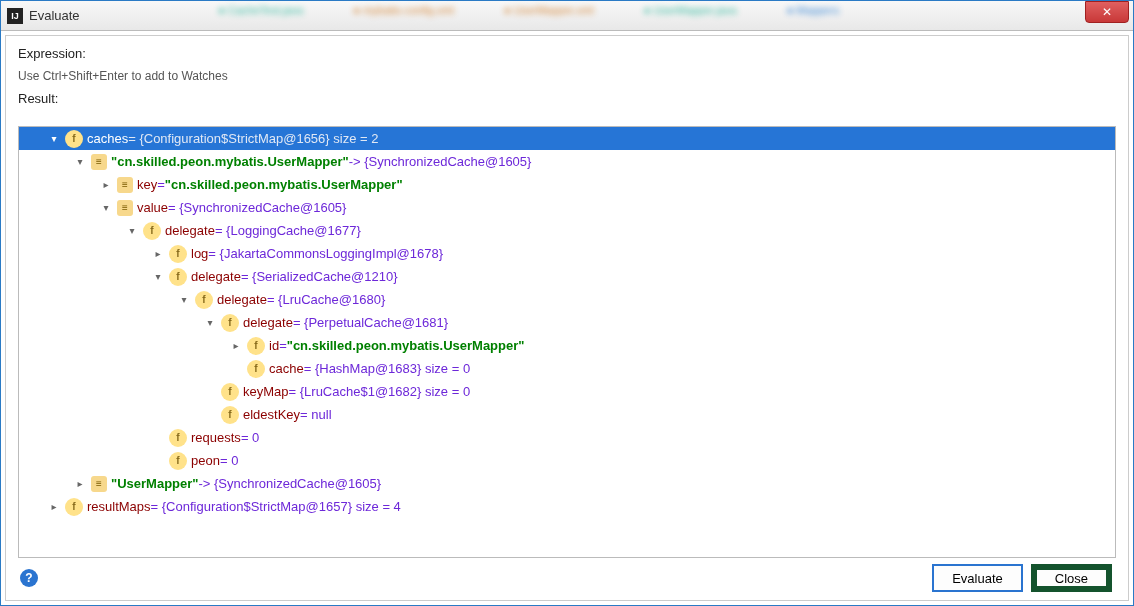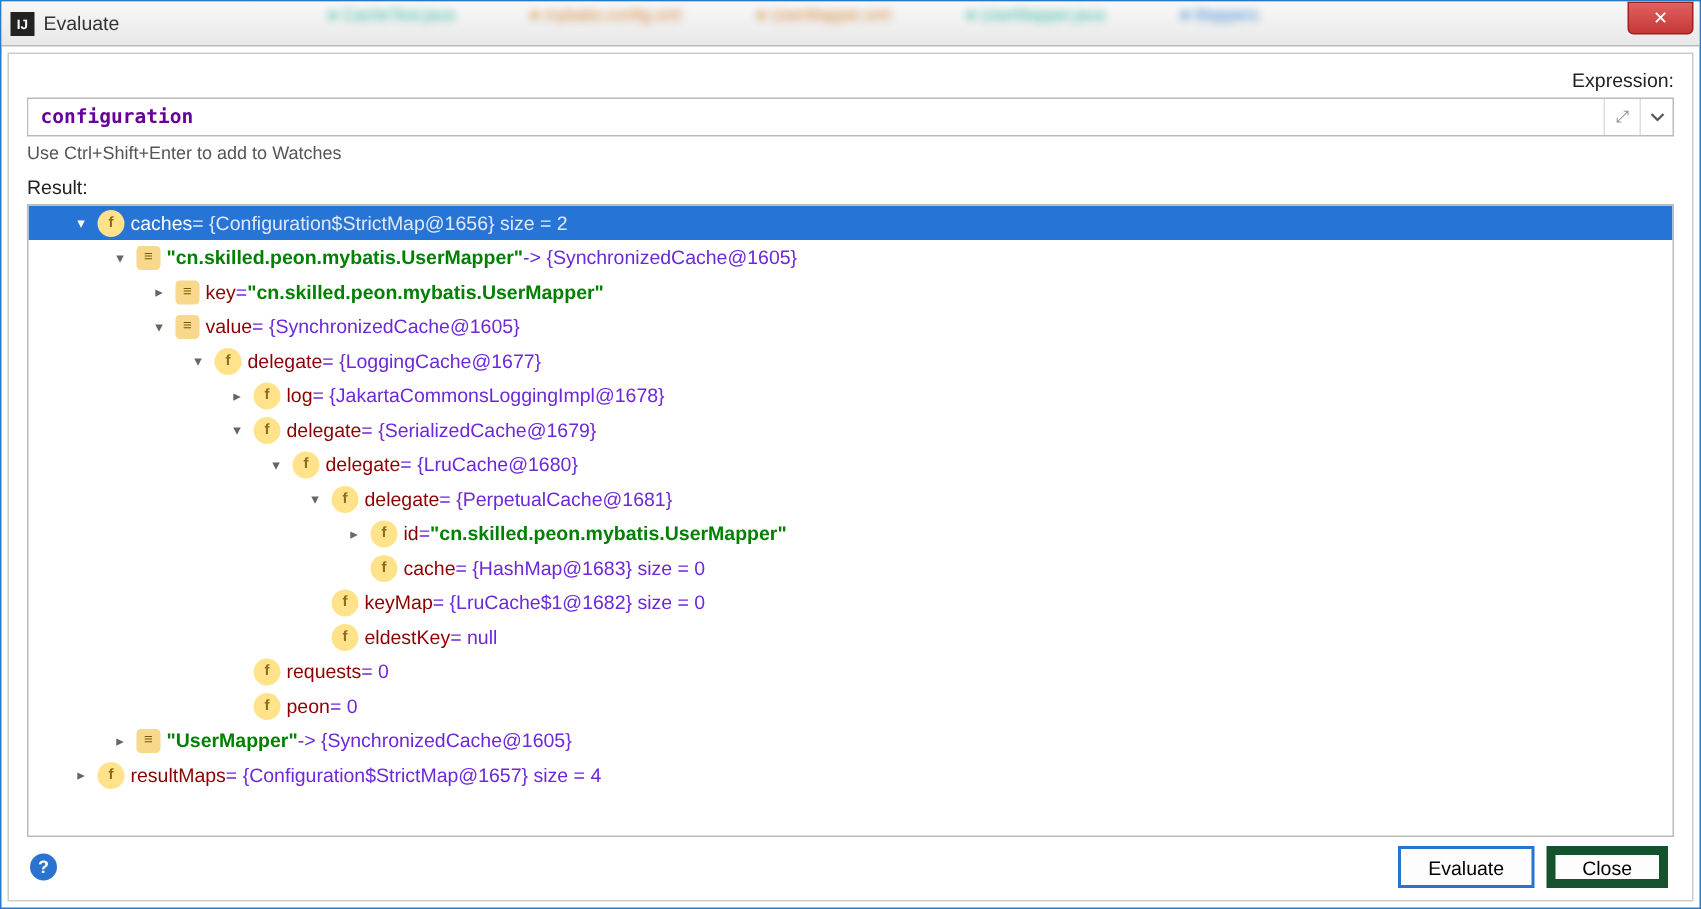--- a/index.html
+++ b/index.html
@@ -5,27 +5,27 @@
 * { box-sizing: border-box; margin: 0; padding: 0; }
 body { font-family: "Segoe UI", Arial, sans-serif; font-size: 13px; background: #fff; width: 1134px; height: 606px; overflow: hidden; border: 1px solid #2a7ac5; display: flex; flex-direction: column; }
 .titlebar { height: 30px; background: linear-gradient(#f8f8f8,#e8e8e8); display: flex; align-items: center; padding-left: 6px; border-bottom: 1px solid #bbb; }
 .titlebar .icon { width: 16px; height: 16px; background:#222; color:#fff; font-size:9px; font-weight:bold; display:inline-flex;align-items:center;justify-content:center; margin-right:6px;}
 .titlebar .title { flex:1; font-size:13px; color:#333; }
 .titlebar .tabs-blur { flex:5; height:24px; overflow:hidden; filter: blur(3px); opacity:0.8; display:flex; gap:50px; padding:0 20px;}
 .tabs-blur span { font-size:11px; white-space:nowrap; }
 .tabs-blur .g{color:#0a8;} .tabs-blur .o{color:#c60;} .tabs-blur .b{color:#06c;}
 .close-btn { width:44px; height:22px; background: linear-gradient(#e06060,#c83838); border:1px solid #a02020; border-radius:0 0 4px 4px; margin-right:4px; margin-top:-8px; display:flex;align-items:center;justify-content:center; color:#fff; font-size:12px;}
 .panel { flex:1; padding: 10px 12px 8px 12px; display:flex; flex-direction:column; background:#fff; border:1px solid #ccc; margin:4px; }
-.expr-label { font-size:13px; padding-bottom:4px; color:#222;text-align:right; }
+.expr-label { font-size:13px; padding-bottom:4px; color:#222; }
 .expr-row { display:flex; align-items:stretch; border:1px solid #bbb; height:26px; }
 .expr-input { flex:1; border:none; outline:none; padding:4px 8px; font-family: Consolas, monospace; font-size:13px; color:#660099; font-weight:bold; }
 .expr-expand { width:24px; border-left:1px solid #ddd; display:flex;align-items:center;justify-content:center; color:#888; font-size:11px;}
 .expr-dd { width:22px; border-left:1px solid #ddd; display:flex;align-items:center;justify-content:center; color:#555;}
 .hint { font-size:12px; color:#555; padding:4px 2px 8px 0; }
-.result-label { font-size:13px; padding-bottom:4px; color:#222; }
+.result-label { font-size:13px; padding-bottom:20px; color:#222; }
 .tree-wrap { flex:1; border:1px solid #bbb; overflow:auto; background:#fff; position:relative; }
 .tree-wrap::-webkit-scrollbar { width:14px; }
 .tree-wrap::-webkit-scrollbar-track { background:#f0f0f0; }
 .tree-wrap::-webkit-scrollbar-thumb { background:#c0c0c0; border:1px solid #a0a0a0; }
 .row { display:flex; align-items:center; height:23px; white-space:nowrap; }
 .row.sel { background:#2675d6; color:#fff; }
 .arrow { width:14px; display:inline-flex; justify-content:center; color:#666; font-size:10px; cursor:pointer; }
 .row.sel .arrow { color:#fff; }
 .noarrow { width:14px; display:inline-block; }
 .indent { display:inline-block; height:1px; }
@@ -54,29 +54,20 @@
       <span class="o">● mybatis-config.xml</span>
       <span class="o">● UserMapper.xml</span>
       <span class="g">● UserMapper.java</span>
       <span class="b">● Mappers</span>
   </div>
   <div class="close-btn">✕</div>
 </div>
 
 <div class="panel">
   <div class="expr-label">Expression:</div>
-  <div class="expr-row">
-    <input class="expr-input" value="configuration" style="">
-    <div class="expr-expand">⤢</div>
-    <div class="expr-dd">
-      <svg width="10" height="6" viewBox="0 0 10 6">
-          <path d="M1 1 L5 5 L9 1" stroke="#555" fill="none" stroke-width="1.5"></path>
-        </svg>
-    </div>
-  </div>
   <div class="hint">Use Ctrl+Shift+Enter to add to Watches</div>
 
   <div class="result-label">Result:</div>
   <div class="tree-wrap" id="tree">
       <div class="row sel">
         <span class="indent" style="width: 28px;"></span>
         <span class="arrow">▾</span>
         <span class="ficon f">f</span>
         <span class="key-red">caches</span>
         <span class="val-gray"> = {Configuration$StrictMap@1656}  size = 2</span>
@@ -115,21 +106,21 @@
         <span class="arrow">▸</span>
         <span class="ficon f">f</span>
         <span class="key-red">log</span>
         <span class="val-gray"> = {JakartaCommonsLoggingImpl@1678}</span>
       </div>
       <div class="row">
         <span class="indent" style="width: 132px;"></span>
         <span class="arrow">▾</span>
         <span class="ficon f">f</span>
         <span class="key-red">delegate</span>
-        <span class="val-gray"> = {SerializedCache@1679}</span>
+        <span class="val-gray"> = {SerializedCache@1210}</span>
       </div>
       <div class="row">
         <span class="indent" style="width: 158px;"></span>
         <span class="arrow">▾</span>
         <span class="ficon f">f</span>
         <span class="key-red">delegate</span>
         <span class="val-gray"> = {LruCache@1680}</span>
       </div>
       <div class="row">
         <span class="indent" style="width: 184px;"></span>

